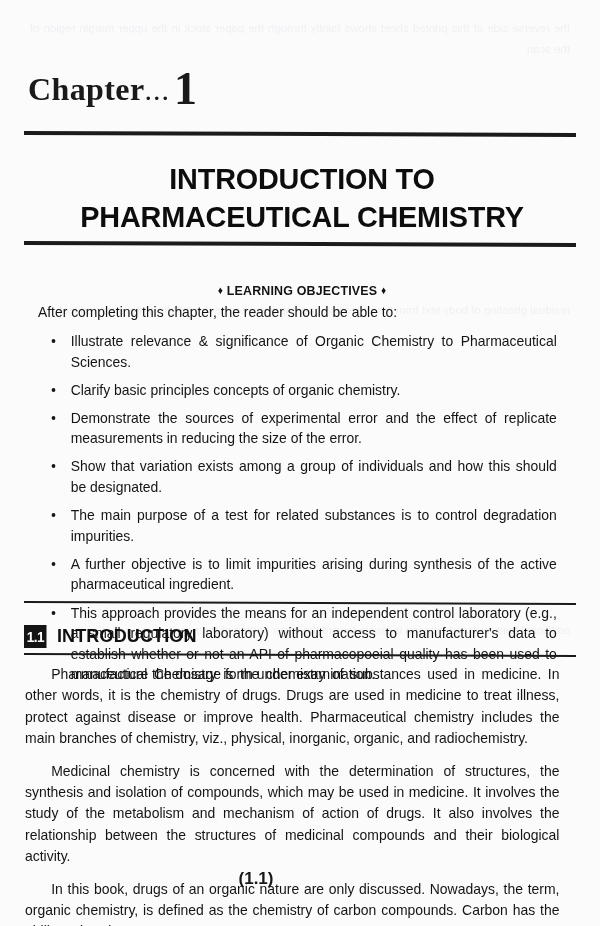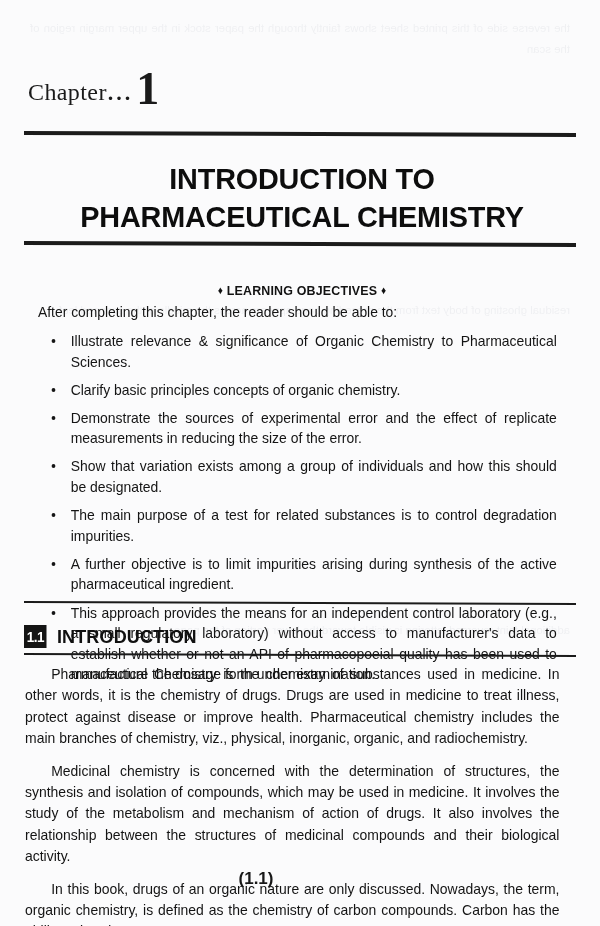--- a/index.html
+++ b/index.html
@@ -51,21 +51,21 @@
   .chapter-line {
     position: absolute;
     left: 28px;
     top: 62px;
     font-family: "Liberation Serif", serif;
     font-size: 30px;
     letter-spacing: 0.4px;
     color: #1a1a1a;
     white-space: nowrap;
   }
-  .chapter-line .chapter-word { font-size: 24px; }
+  .chapter-line .chapter-word { font-size: 32px; font-weight: bold; }
   .chapter-line .chapter-dots { font-size: 30px; letter-spacing: 1px; }
   .chapter-line .chapter-num {
     font-size: 46px;
     font-weight: 700;
     margin-left: 4px;
     vertical-align: -4px;
   }
 
   .rule {
     position: absolute;
@@ -152,21 +152,21 @@
     border-radius: 50%;
     background: #151515;
   }
 
   
   .sec-head {
     position: absolute;
     left: 24px;
     top: 625px;
     display: flex;
-    align-items: flex-end;
+    align-items: flex-start;
     gap: 8px;
   }
   .sec-num {
     background: #141414;
     color: #ffffff;
     font-weight: 700;
     font-size: 15px;
     line-height: 1;
     padding: 3.5px 3px 4.5px 3px;
     letter-spacing: -0.6px;

